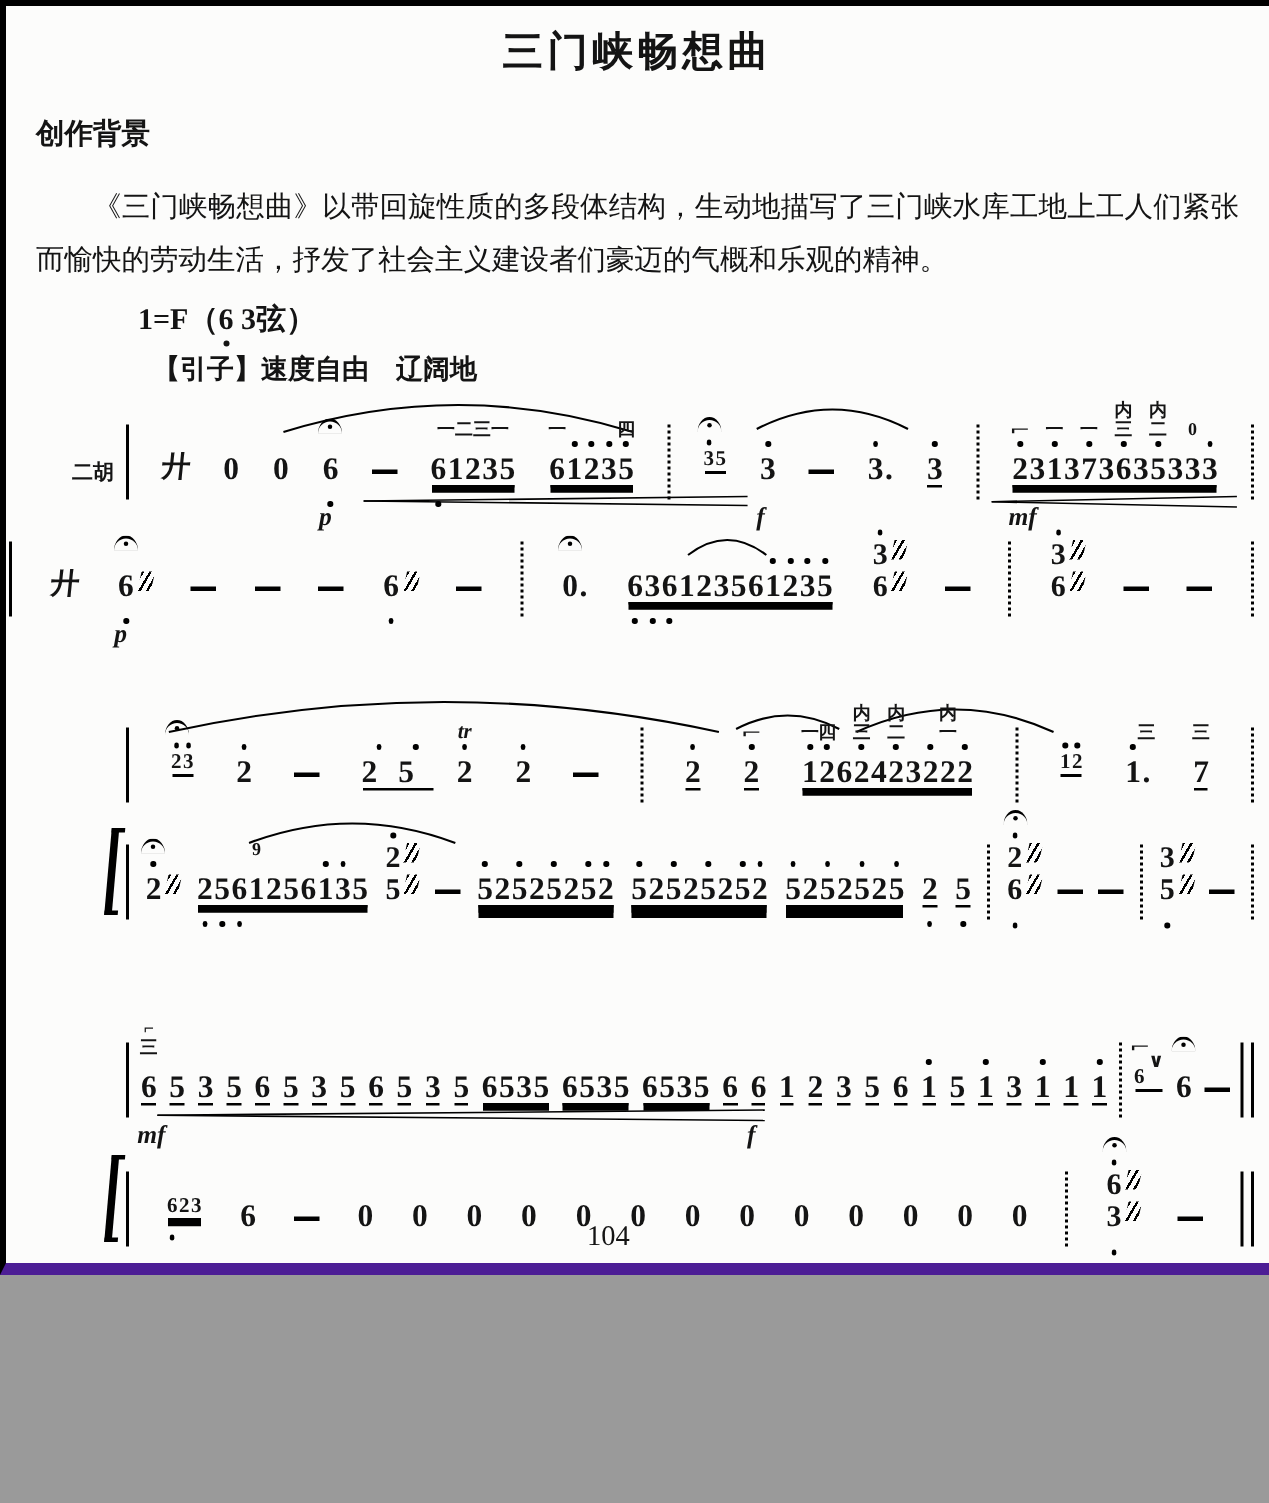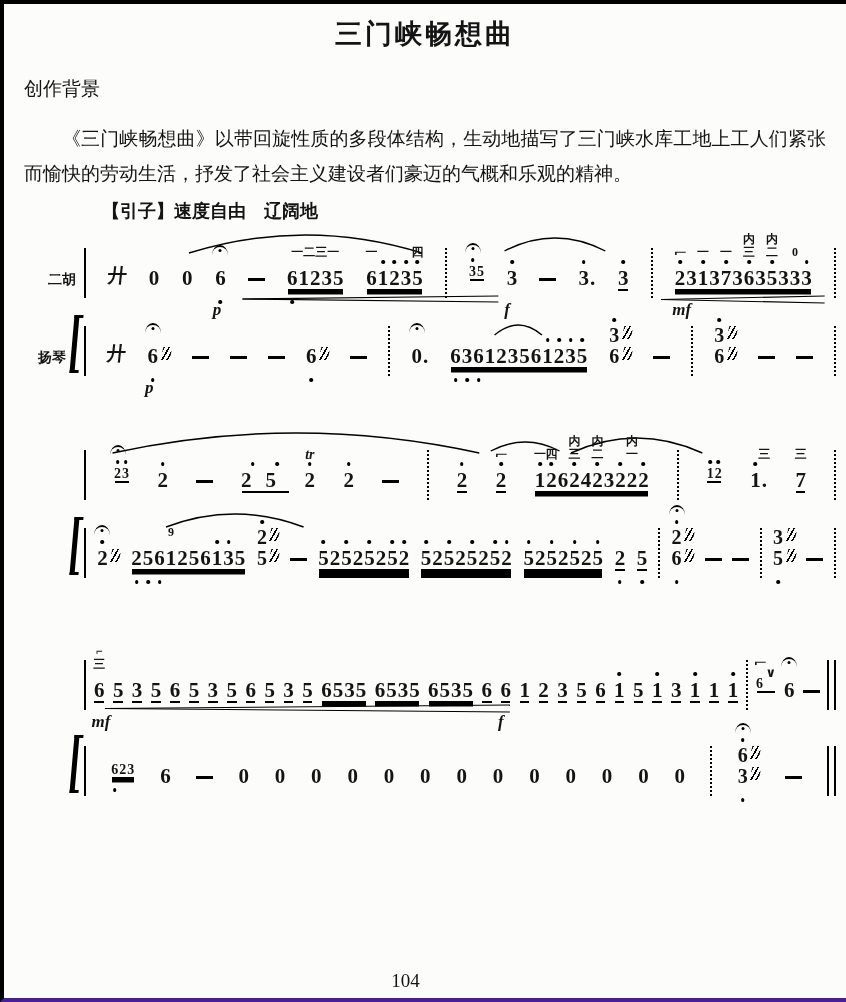--- a/index.html
+++ b/index.html
@@ -1,20 +1,20 @@
 <!DOCTYPE html>
 <html><head>
 <meta charset="utf-8">
 <style>
   html,body{margin:0;padding:0;background:#9a9a9a;}
-  .page{width:846px;height:1002px;background:#fcfcfb;position:relative;overflow:hidden;
-    box-sizing:border-box;border-top:4px solid #000;border-left:4px solid #000;border-bottom:4px solid #4c1d95;
+  .page{width:846px;height:850px;background:#fcfcfb;position:relative;overflow:hidden;
+    box-sizing:border-box;border-top:4px solid #000;border-left:4px solid #000;border-bottom:8px solid #4c1d95;
     font-family:"Liberation Serif","DejaVu Sans",serif;color:#141414;}
   .title{text-align:center;font-weight:bold;font-size:27px;letter-spacing:3px;margin-top:12px;}
-  .section-head{font-size:19px;font-weight:normal;margin:24px 0 20px 20px;}
+  .section-head{font-size:19px;font-weight:bold;margin:24px 0 20px 20px;}
   .para{font-size:19px;line-height:34.5px;text-align:justify;margin:6px 20px 0 20px;text-indent:2em;}
   .composer{text-align:right;margin:10px 46px 0 0;font-size:17px;}
   .keyline{margin:8px 0 0 88px;font-size:20px;font-weight:bold;}
   .lown{position:relative;}
   .lown::after{content:"";position:absolute;left:50%;transform:translateX(-50%);bottom:-7px;width:4px;height:4px;border-radius:50%;background:#141414;}
   .tempoline{margin:8px 0 0 98px;font-size:18px;font-weight:bold;}
   
   .score{margin-top:2px;position:relative;z-index:2;}
   .system{display:flex;flex-direction:column;}
   .partrow{display:flex;align-items:flex-end;}
@@ -67,20 +67,21 @@
 
 <div class="page">
 
   <div class="title">三门峡畅想曲</div>
 
   <div class="section-head">创作背景</div>
 
   <div class="para">《三门峡畅想曲》以带回旋性质的多段体结构，生动地描写了三门峡水库工地上工人们紧张而愉快的劳动生活，抒发了社会主义建设者们豪迈的气概和乐观的精神。</div>
 
 
+  <div class="keyline"><span>1=F（</span><span class="lown">6</span><span> 3弦）</span></div>
 
   <div class="tempoline">【引子】速度自由　辽阔地</div>
 
 
   <div class="score" id="score">
       <div class="system" style="margin-top: 4px;">
         <div class="partrow">
           <div class="gutter">
             <span class="plabel">二胡</span>
           </div>
@@ -130,24 +131,20 @@
                   </span></span><span class="dg">3</span><span class="dg">5<span class="od hi"></span><span class="ann">
                     <span>内</span>
                     <span>二</span>
                   </span></span><span class="dg">3</span><span class="dg">3<span class="ann">
                     <span>0</span>
                   </span></span><span class="dg">3<span class="od hi"></span></span></span><span class="dyn">mf</span></span>
             <span class="tok bar dotted"></span>
           </div>
         </div>
         <div class="partrow">
-          <div class="gutter">
-            <span class="plabel">扬琴</span>
-            <span class="brace"></span>
-          </div>
           <div class="line">
             <svg class="ovl" viewBox="0 0 1000 78" preserveAspectRatio="none">
               <path d="M 540 30 Q 571 10 602 30" fill="none" stroke="#000" stroke-width="1.4" vector-effect="non-scaling-stroke"></path>
             </svg>
             <span class="tok bar solid"></span>
             <span class="tok meter">廾</span>
             <span class="tok note"><span class="g"><span class="dg">6<span class="od lo"></span><span class="ferm"></span></span><span class="trem"></span></span><span class="dyn">p</span></span>
             <span class="tok dash">
               <span class="dashbar"></span>
             </span>

